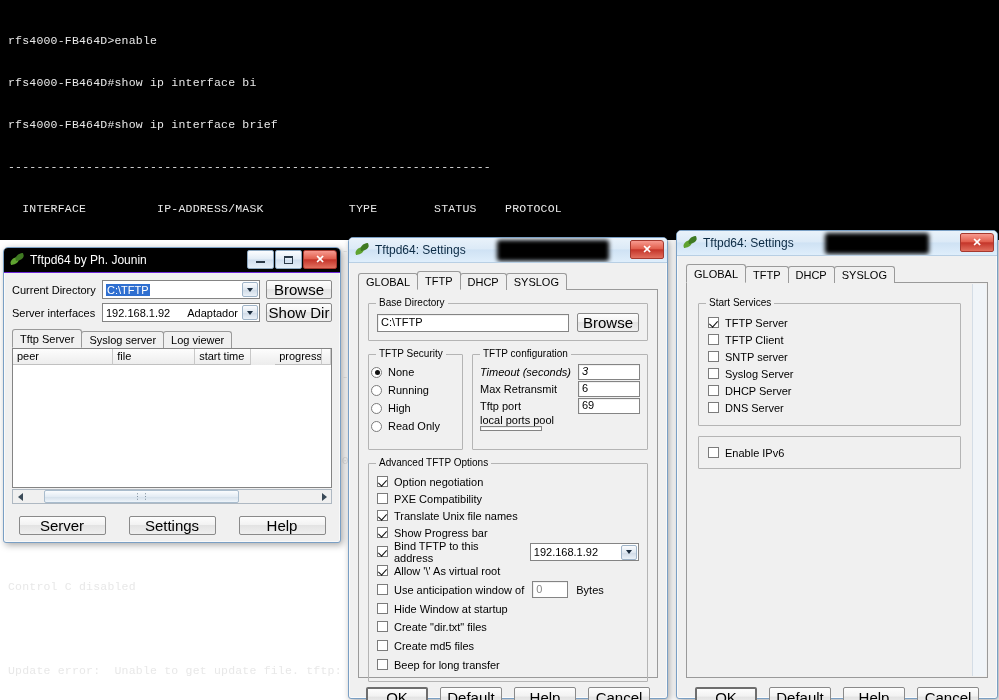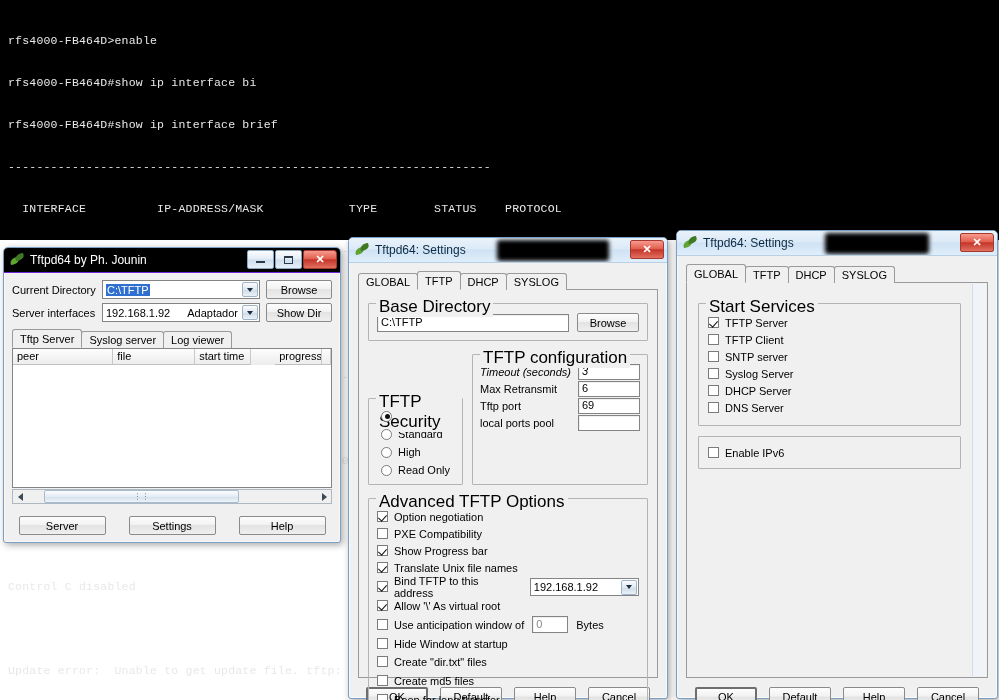--- a/index.html
+++ b/index.html
@@ -107,31 +107,31 @@
   .combo .arrowbox {
     position:absolute; right:1px; top:1px; width:16px; height:15px;
     background:linear-gradient(to bottom,#fbfcfe,#dfe8f1 50%,#cfdae6 51%,#eaf1f8);
     border:1px solid #9fb4c8; border-radius:2px;
     display:flex;align-items:center;justify-content:center;
   }
   .caret { width:0;height:0;border-left:3.5px solid transparent;border-right:3.5px solid transparent;border-top:4px solid #1b2d3f;}
   .btn {
     border:1px solid #8a8a8a; border-radius:2px;
     background:linear-gradient(to bottom,#fdfdfd 0%,#f2f2f2 45%,#e3e3e3 50%,#efefef 100%);
-    font-size:11px; color:#000;
+    font-size:15px; color:#000;
     display:flex;align-items:center;justify-content:center;
     height:20px; cursor:default;
   }
   .btn.def { border:2px solid #6e6e6e; }
   .group {
     border:1px solid #b4b4b4; position:relative; border-radius:1px;
   }
   .group > .gtitle {
     position:absolute; top:-7px; left:7px; background:#f0f0f0;
-    padding:0 3px; font-size:17px; color:#000;
+    padding:0 3px; font-size:10px; color:#000;
   }
   .chkrow { display:flex; align-items:center; height:17px; font-size:11px; }
   .chk {
     width:11px;height:11px;border:1px solid #7b7b7b; background:#fff;
     margin-right:6px; position:relative; flex:0 0 auto;
   }
   .chk.on:after {
     content:""; position:absolute; left:2px; top:1px;
     width:4px;height:7px;border:solid #111; border-width:0 1.6px 1.6px 0;
     transform:rotate(42deg);
@@ -320,29 +320,29 @@
       <div class="group" style="padding:9px 8px 8px 8px;">
         <span class="gtitle">Base Directory</span>
         <div style="display:flex;align-items:center;gap:8px;">
           <span class="tinput sunken" style="flex:1;">C:\TFTP</span>
           <span class="btn" style="width:62px;height:19px;">Browse</span>
         </div>
       </div>
 
       <div style="display:flex;gap:9px;margin-top:13px;">
 
-        <div class="group" style="width:105px;padding:8px 6px 5px 12px;margin-top:44px;">
+        <div class="group" style="width:105px;padding:8px 6px 5px 2px;">
           <span class="gtitle">TFTP Security</span>
           <div class="radrow">
               <i class="rad on"></i>
               <span>None</span>
             </div>
           <div class="radrow">
               <i class="rad"></i>
-              <span>Standard</span>
+              <span>Running</span>
             </div>
           <div class="radrow">
               <i class="rad"></i>
               <span>High</span>
             </div>
           <div class="radrow">
               <i class="rad"></i>
               <span>Read Only</span>
             </div>
         </div>
@@ -354,45 +354,45 @@
             <span class="tinput sunken" style="width:62px;height:16px;">3</span>
           </div>
           <div style="display:flex;align-items:center;height:17px;">
             <span class="lbl" style="width:98px;">Max Retransmit</span>
             <span class="tinput sunken" style="width:62px;height:16px;">6</span>
           </div>
           <div style="display:flex;align-items:center;height:17px;">
             <span class="lbl" style="width:98px;">Tftp port</span>
             <span class="tinput sunken" style="width:62px;height:16px;">69</span>
           </div>
-          <div style="display:flex;align-items:center;height:17px;">
+          <div style="display:flex;align-items:flex-start;height:17px;flex-direction:column;">
             <span class="lbl" style="width:98px;">local ports pool</span>
             <span class="tinput sunken" style="width:62px;height:16px;"></span>
           </div>
         </div>
       </div>
 
       <div class="group" style="margin-top:13px;padding:9px 8px 7px 8px;">
         <span class="gtitle">Advanced TFTP Options</span>
 
         <div class="chkrow">
             <i class="chk on"></i>
             <span>Option negotiation</span>
           </div>
         <div class="chkrow">
             <i class="chk"></i>
             <span>PXE Compatibility</span>
           </div>
         <div class="chkrow">
             <i class="chk on"></i>
+            <span>Translate Unix file names</span>
+          </div>
+        <div class="chkrow">
+            <i class="chk on"></i>
             <span>Show Progress bar</span>
-          </div>
-        <div class="chkrow">
-            <i class="chk on"></i>
-            <span>Translate Unix file names</span>
           </div>
 
         <div class="chkrow" style="height:21px;">
           <i class="chk on"></i>
           <span>Bind TFTP to this address</span>
           <span class="combo" style="width:110px;height:18px;margin-left:10px;">
             <span>192.168.1.92</span>
             <span class="arrowbox">
                 <i class="caret"></i>
               </span>

